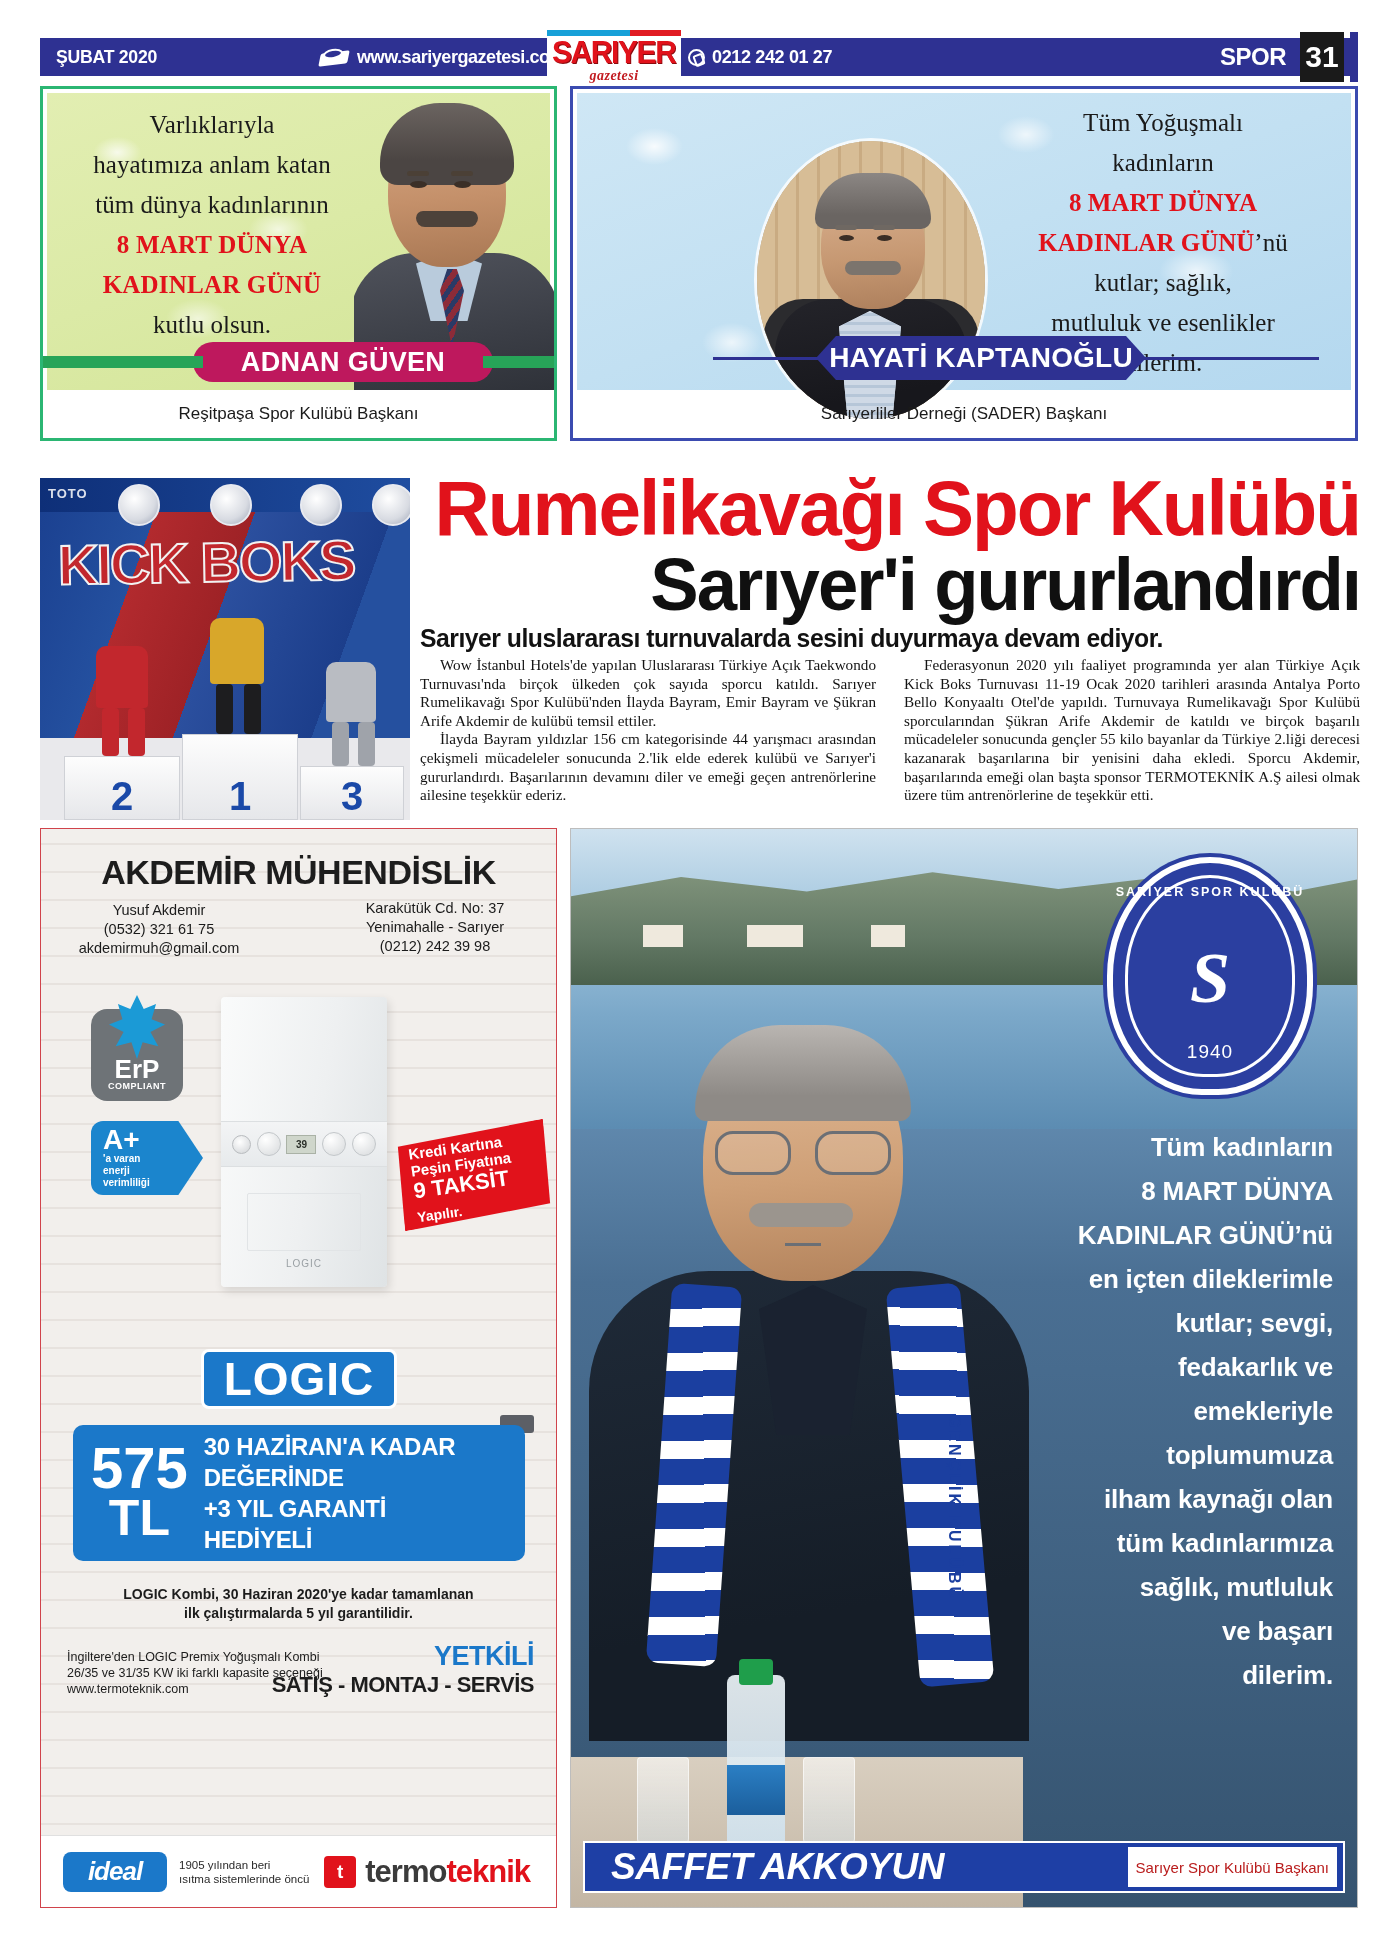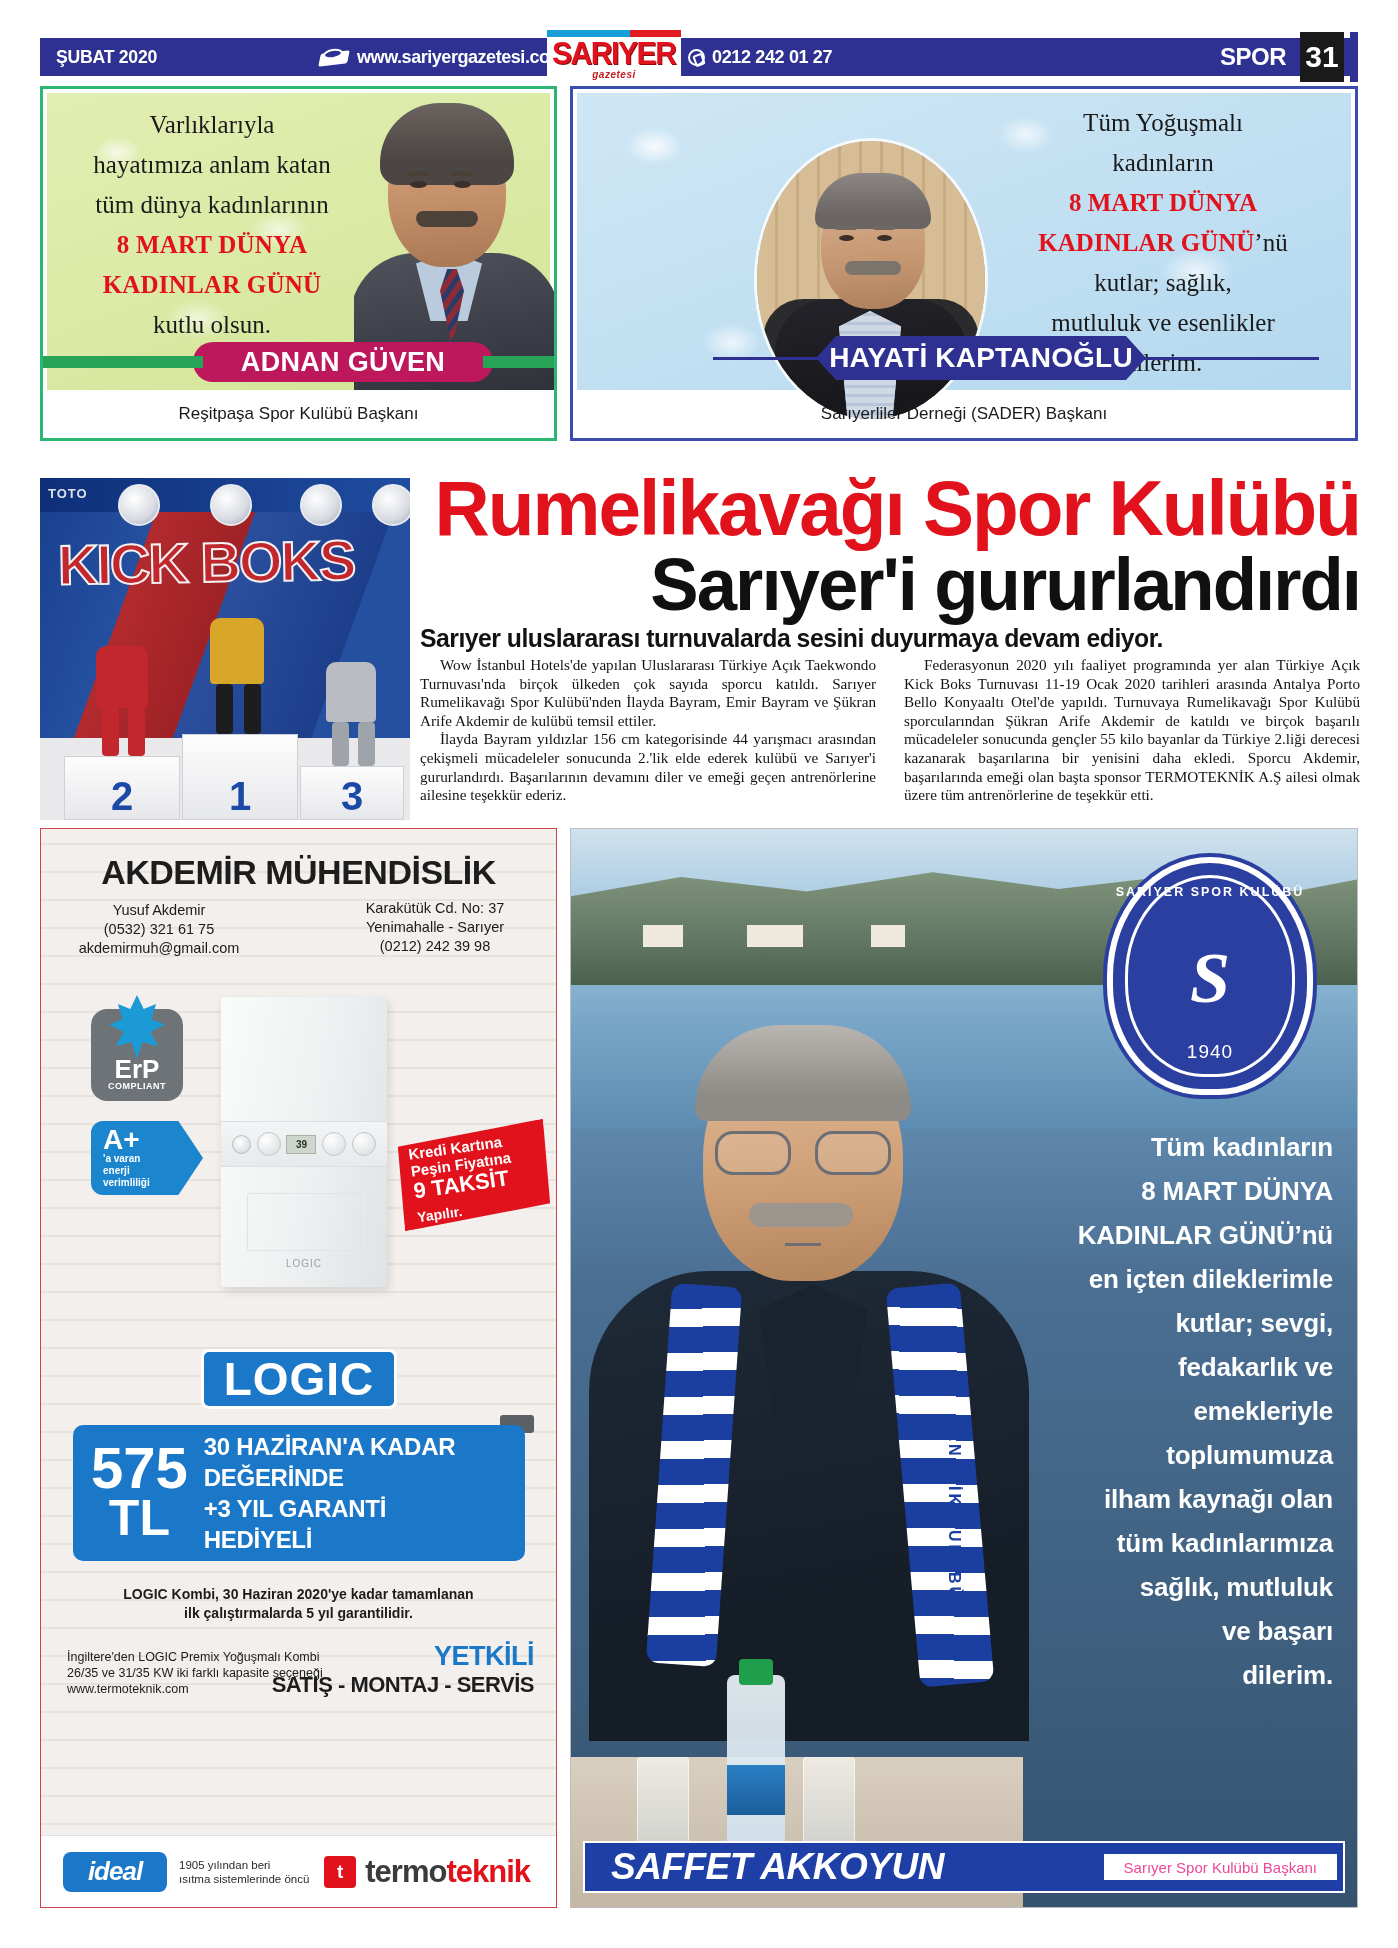--- a/index.html
+++ b/index.html
@@ -53,22 +53,22 @@
     width:100%; height:7px;
     background: linear-gradient(90deg,#17a0d8 0%, #17a0d8 62%, #e11b22 62%, #e11b22 100%);
   }
   .logo-main {
     color:#e1121b; font-size:31px; font-weight:900; letter-spacing:-1.5px;
     line-height:34px; font-family:"Liberation Sans","DejaVu Sans",sans-serif;
     transform: scaleX(0.97);
     text-shadow: 1px 1px 0 #8a0a0e;
   }
   .logo-sub {
-    color:#c21b20; font-size:10px; font-style:italic; font-weight:700;
-    margin-top:-2px; letter-spacing:0.5px;
+    color:#c21b20; font-size:14px; font-style:italic; font-weight:700;
+    margin-top:-2px; letter-spacing:0.5px;font-family:Liberation Serif, serif;
   }
   .topbar-phone {
     position:absolute; left:648px; top:50%; transform:translateY(-50%);
     display:flex; align-items:center; gap:7px;
   }
   .phone-icon {
     width:17px; height:17px; border:2px solid #fff; border-radius:50%;
     position:relative; flex:none;
   }
   .phone-icon::after{
@@ -540,22 +540,22 @@
   .saf-name-bar{
     position:absolute;left:12px;right:12px;bottom:14px;height:52px;
     background:#1e3fa5;border:2px solid #ffffff;
     display:flex;align-items:center;
   }
   .saf-name{
     color:#fff;font-size:37px;font-weight:900;font-style:italic;
     margin-left:26px;letter-spacing:-0.5px;
   }
   .saf-role{
-    margin-left:auto;margin-right:6px;height:26px;background:#fff;color:#ec4899;
-    display:flex;align-items:center;padding:0 20px;font-size:15px;
+    margin-left:auto;margin-right:6px;height:40px;background:#fff;color:#b91c1c;
+    display:flex;align-items:center;padding:0 8px;font-size:15px;
   }
 </style>
 </head>
 <body>
 
 <div class="topbar">
   <div class="topbar-date">ŞUBAT 2020</div>
 
   <div class="topbar-web">
     <span class="web-icon">

